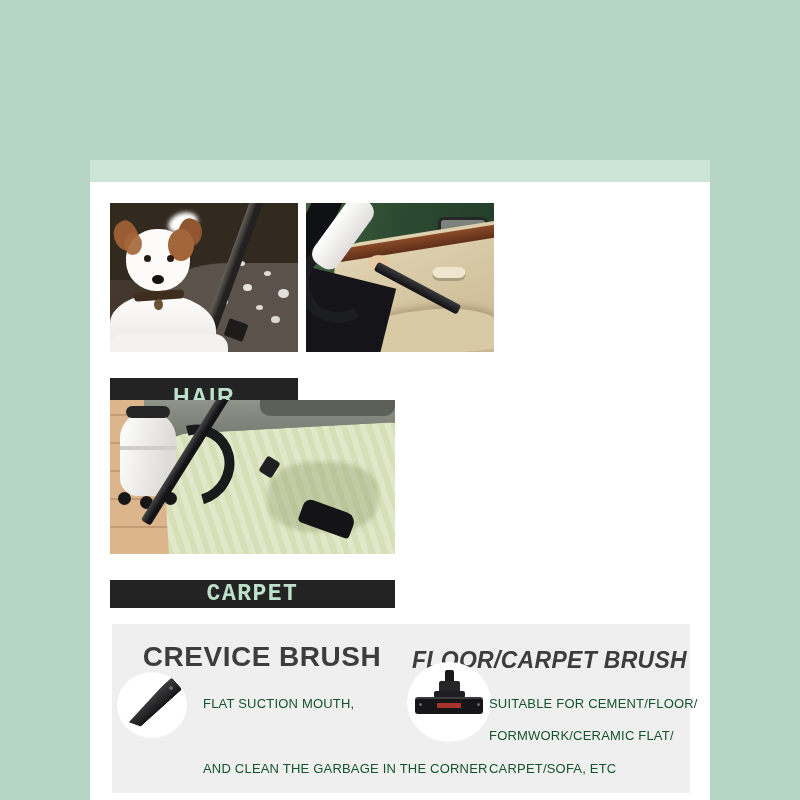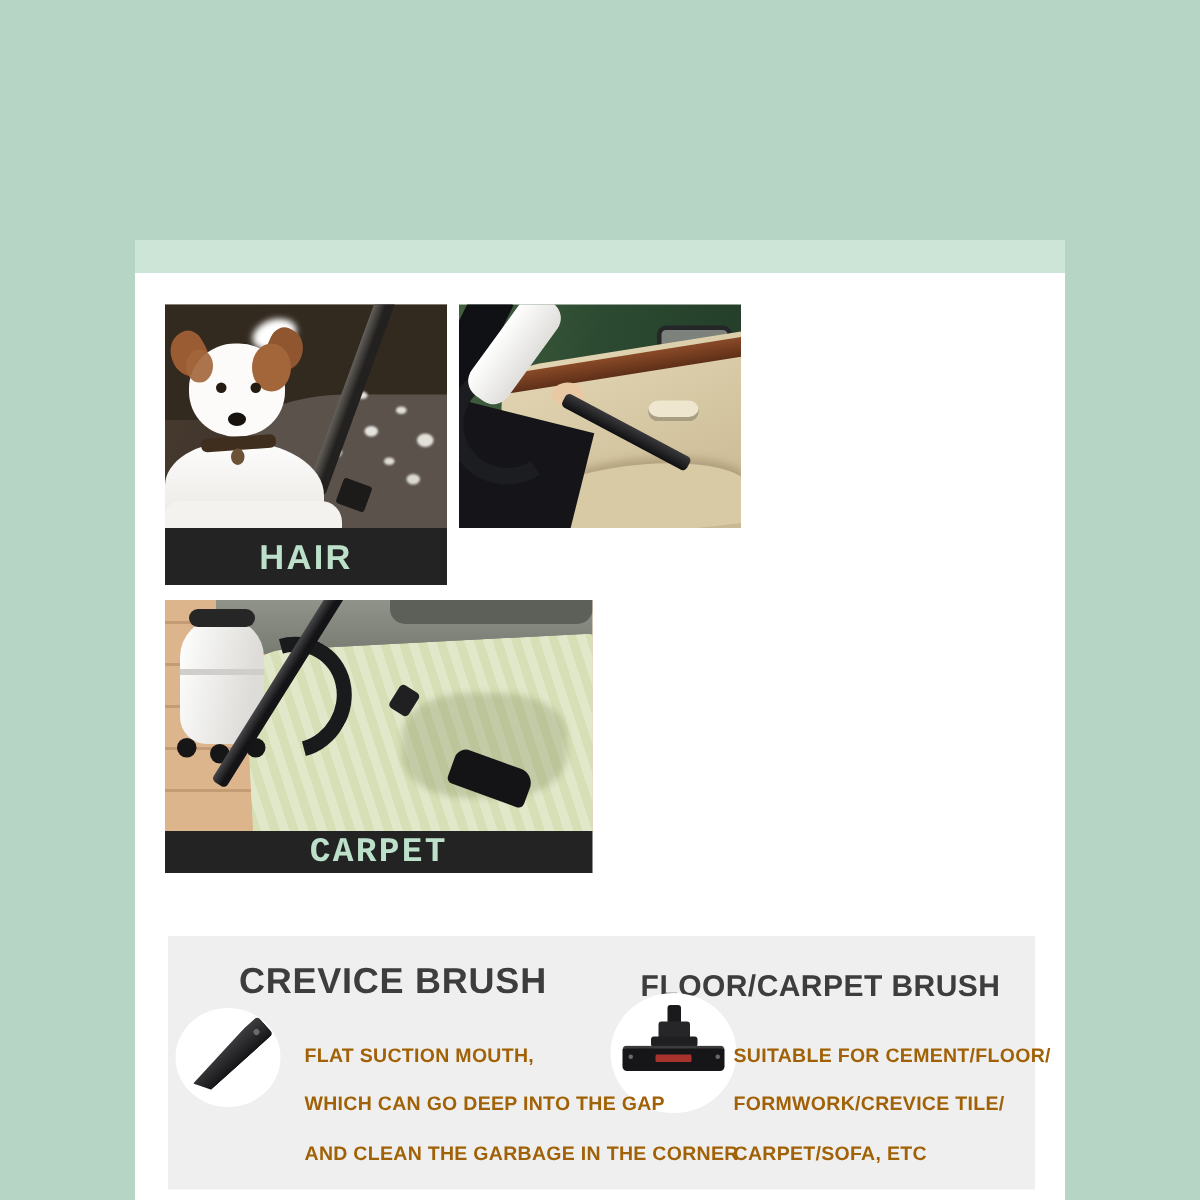--- a/index.html
+++ b/index.html
@@ -12,21 +12,21 @@
 
   
   .panel-strip{position:absolute;left:90px;top:160px;width:620px;height:22px;background:#cde5d6;}
   .panel{position:absolute;left:90px;top:182px;width:620px;height:618px;background:#ffffff;}
 
   
   .card{position:absolute;}
   .photo{position:relative;width:100%;overflow:hidden;background:#ddd;}
   .row1 .photo{height:149px;}
   .row2 .photo{height:154px;}
-  .bar{width:100%;background:#222322;display:flex;align-items:center;justify-content:center;}
+  .bar{width:100%;background:#222322;display:flex;align-items:center;justify-content:center;margin-top:26px;}
   .row1 .bar{height:38px;}
   .row2 .bar{height:28px;font-family:Liberation Mono, monospace;}
   .bar span{color:#bce0ca;font-weight:bold;font-size:23px;letter-spacing:1.5px;}
   .photo *, .icon-wrap *{position:absolute;}
 
   
   .hair{background:linear-gradient(120deg,#4a3d31,#382f27 70%);}
   .hair .couch-back{left:0;top:0;width:100%;height:52%;background:#32291f;}
   .hair .cushion{left:16%;top:40%;width:120%;height:95%;background:#5b534b;border-radius:40% 30% 0 0;}
   .hair .fur-specks{left:118px;top:72px;width:7px;height:5px;border-radius:50%;background:#f3f1eb;opacity:.9;filter:blur(.6px);
@@ -121,26 +121,26 @@
   .floor .knob-r{left:172px;top:60px;width:10px;height:13px;background:#0c0c0c;border-radius:3px;}
   .floor .brush-head{left:86px;top:72px;width:150px;height:42px;border-radius:10px 10px 12px 12px;
     background:linear-gradient(#48484b 0 30%,#1a1a1d 60%,#050506);}
   .floor .brush-hl{left:94px;top:78px;width:134px;height:4px;background:rgba(255,255,255,.18);border-radius:2px;}
   .floor .rollers{left:198px;top:80px;width:26px;height:26px;border-radius:4px;
     background:repeating-linear-gradient(0deg,#000 0 3px,#3a3a3a 3px 5px);}
 
   
   .info-box{position:absolute;left:112px;top:624px;width:578px;height:169px;background:#efefef;}
   .brush-heading{position:absolute;font-weight:bold;color:#3d3d3d;text-align:center;white-space:nowrap;}
-  .heading-left{left:10px;top:17px;width:280px;font-size:24px;letter-spacing:.5px;}
-  .heading-right{left:300px;top:23px;width:270px;font-size:20px;letter-spacing:.3px;}
+  .heading-left{left:10px;top:17px;width:280px;font-size:28px;letter-spacing:.5px;}
+  .heading-right{left:300px;top:23px;width:270px;font-size:23px;letter-spacing:.3px;font-style:italic;}
   .icon-wrap{position:absolute;background:#fff;border-radius:50%;}
   .oval-left{left:5px;top:48px;width:70px;height:66px;}
   .oval-right{left:295px;top:38px;width:84px;height:80px;}
-  .desc-line{position:absolute;font-size:13px;font-weight:bold;color:#a16207;white-space:nowrap;letter-spacing:.2px;text-align:right;}
+  .desc-line{position:absolute;font-size:13px;font-weight:normal;color:#14532d;white-space:nowrap;letter-spacing:.2px;text-align:right;}
   .crevice-icon{left:6px;top:24px;width:62px;height:16px;background:linear-gradient(#3e3e40,#151517);
     transform:rotate(-42deg);border-radius:3px;clip-path:polygon(0 30%,82% 0,100% 0,100% 100%,10% 100%);}
   .crevice-icon-hole{left:52px;top:14px;width:4px;height:4px;background:#6a6a6a;border-radius:50%;transform:rotate(-42deg);}
   .fb-tube{left:38px;top:8px;width:9px;height:13px;background:#1a1a1c;border-radius:2px;}
   .fb-neck{left:32px;top:19px;width:21px;height:12px;background:#262629;border-radius:2px;}
   .fb-flare{left:27px;top:29px;width:31px;height:7px;background:#1f1f22;border-radius:2px;}
   .fb-bar{left:8px;top:35px;width:68px;height:15px;background:#161619;border-radius:3px;border-top:2px solid #3c3c3f;}
   .fb-red{left:30px;top:41px;width:24px;height:5px;background:#a8322c;border-radius:1px;}
   .fb-dot-l{left:12px;top:41px;width:3px;height:3px;background:#6a6a6a;border-radius:50%;}
   .fb-dot-r{left:70px;top:41px;width:3px;height:3px;background:#6a6a6a;border-radius:50%;}
@@ -234,21 +234,20 @@
       <div class="fb-tube"></div>
       <div class="fb-neck"></div>
       <div class="fb-flare"></div>
       <div class="fb-bar"></div>
       <div class="fb-red"></div>
       <div class="fb-dot-l"></div>
       <div class="fb-dot-r"></div>
     </div>
 
     <div class="desc-line" style="left:91px;top:72px;">FLAT SUCTION MOUTH,</div>
-    <div class="desc-line" style="left:91px;top:104px;">WHICH CAN GO DEEP INTO THE GAP</div>
     <div class="desc-line" style="left:91px;top:137px;">AND CLEAN THE GARBAGE IN THE CORNER</div>
 
     <div class="desc-line" style="left:377px;top:72px;">SUITABLE FOR CEMENT/FLOOR/</div>
-    <div class="desc-line" style="left:377px;top:104px;">FORMWORK/CREVICE TILE/</div>
+    <div class="desc-line" style="left:377px;top:104px;">FORMWORK/CERAMIC FLAT/</div>
     <div class="desc-line" style="left:377px;top:137px;">CARPET/SOFA, ETC</div>
   </div>
 
 </div>
 
 </body></html>

